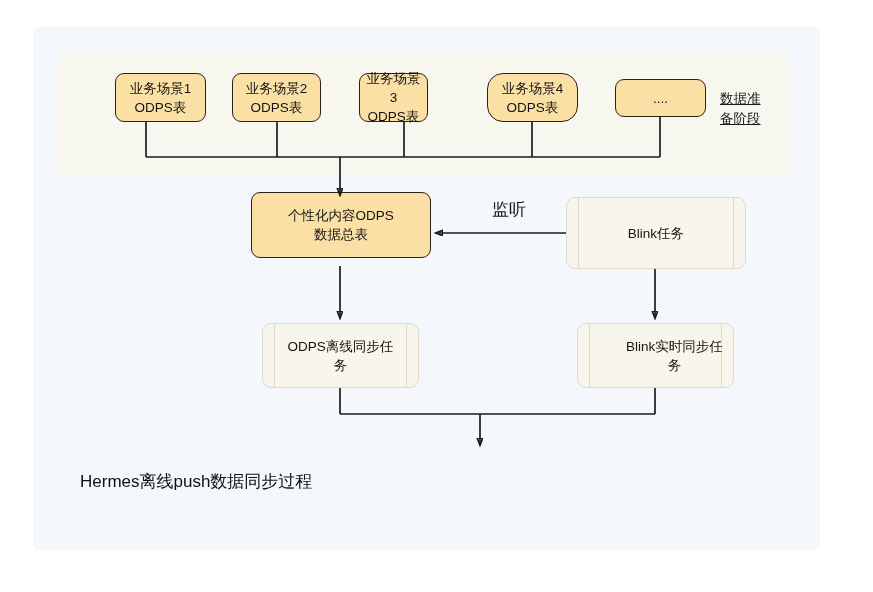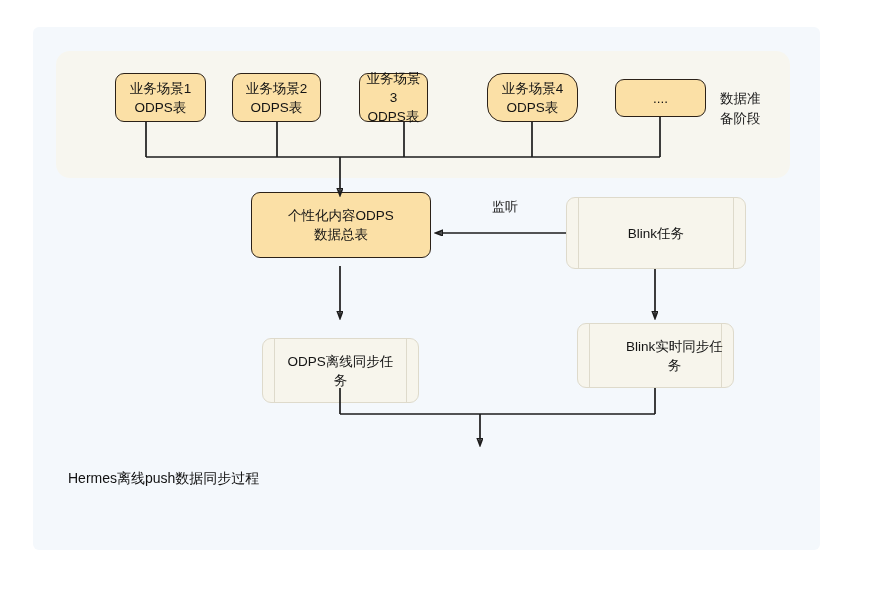--- a/index.html
+++ b/index.html
@@ -19,20 +19,21 @@
 
   
   .group-box{
     position:absolute;left:56px;top:51px;width:734px;height:127px;
     background:#f7f6ef;border-radius:14px;
   }
   .group-label{
     position:absolute;left:720px;top:89px;width:70px;
     font-size:13.5px;color:#1b1b1b;line-height:20px;text-align:left;
     white-space:pre-line;
+    text-decoration:underline;
   }
 
   
   .node{
     position:absolute;box-sizing:border-box;
     display:flex;align-items:center;justify-content:center;
     text-align:center;color:#141414;font-size:13.5px;line-height:19px;
     padding:2px 6px;
   }
   .node.orange{
@@ -44,29 +45,29 @@
   }
   .node.process .bar-l,.node.process .bar-r{
     position:absolute;top:0;bottom:0;width:0;border-left:1.3px solid #dedacb;
   }
   .node.process .bar-l{left:11px;}
   .node.process .bar-r{right:11px;}
   .node.process .ptext{position:relative;z-index:2;}
 
   
   .caption{
-    position:absolute;left:68px;top:470px;
-    font-size:14px;color:#111111;white-space:nowrap;
+    position:absolute;left:80px;top:470px;
+    font-size:17px;color:#111111;white-space:nowrap;
   }
 
   
   svg.links{position:absolute;left:0;top:0;width:873px;height:592px;overflow:visible;}
   svg.links path,svg.links line{fill:none;stroke:#1c1c1c;stroke-width:1.7;}
   .edge-label{
-    position:absolute;font-size:13px;color:#141414;white-space:nowrap;
+    position:absolute;font-size:17px;color:#141414;white-space:nowrap;
   }
 </style>
 </head>
 <body>
 
 <div id="stage">
 
   <div class="canvas"></div>
 
   <div class="group-box"></div>
@@ -83,21 +84,21 @@
   <div class="node orange" style="left:615px;top:79px;width:91px;height:38px;">....</div>
 
   <div class="node orange" style="left:251px;top:192px;width:180px;height:66px;">个性化内容ODPS<br>数据总表</div>
 
   <div class="node process" style="left:566px;top:197px;width:180px;height:72px;">
     <span class="bar-l"></span>
     <span class="bar-r"></span>
     <span class="ptext">Blink任务</span>
   </div>
 
-  <div class="node process" style="left:262px;top:338px;width:157px;height:65px;">
+  <div class="node process" style="left:262px;top:323px;width:157px;height:65px;">
     <span class="bar-l"></span>
     <span class="bar-r"></span>
     <span class="ptext">ODPS离线同步任<br>务</span>
   </div>
 
   <div class="node process" style="left:577px;top:323px;width:157px;height:65px;padding-left:44px;">
     <span class="bar-l"></span>
     <span class="bar-r"></span>
     <span class="ptext">Blink实时同步任<br>务</span>
   </div>

